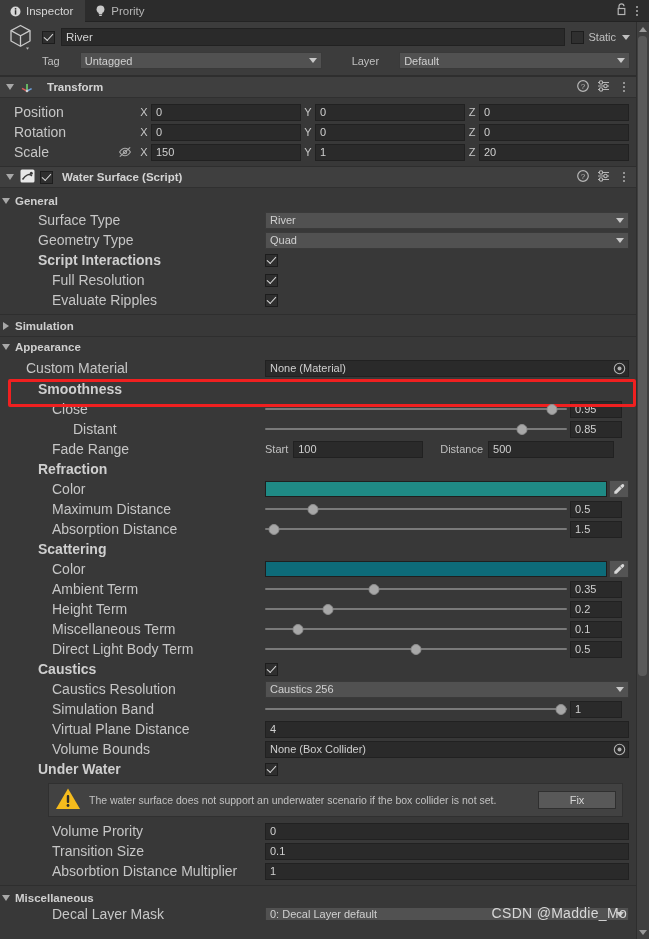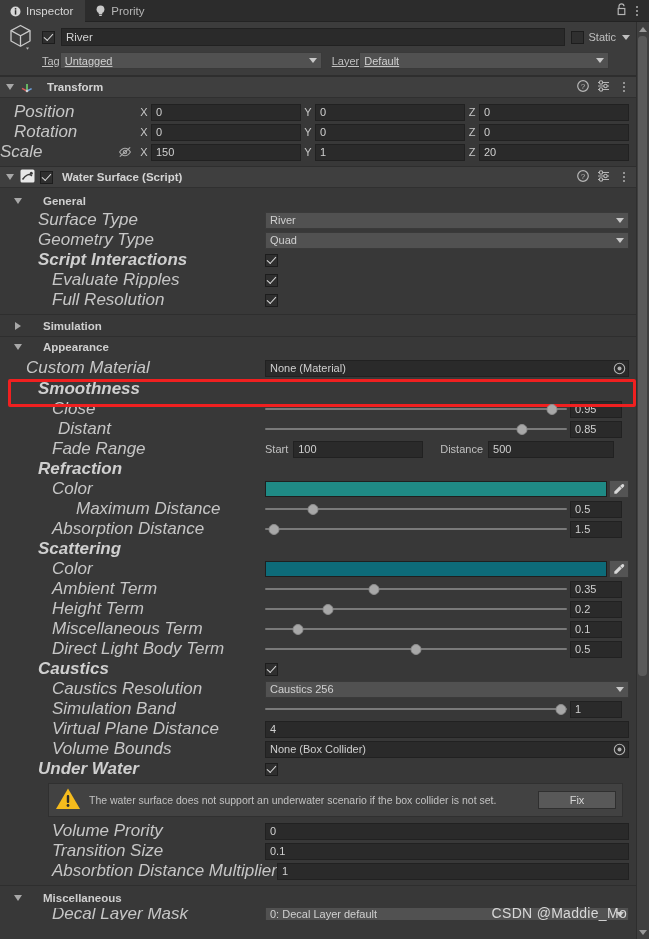--- a/index.html
+++ b/index.html
@@ -54,21 +54,21 @@
 
   
   .objhdr { background: #3c3c3c; padding: 5px 6px 6px 6px; border-bottom: 1px solid #2e2e2e; }
   .objrow1 { display: flex; align-items: center; gap: 6px; height: 20px; }
   .cube-ico { width: 30px; height: 30px; display:flex; align-items:center; justify-content:center; position:relative;}
   .namefield {
     flex: 1; height: 18px; background: #2a2a2a; border: 1px solid #212121;
     color: #d2d2d2; font-size: 11.5px; line-height: 16px; padding: 0 4px;
   }
   .static-wrap { display: flex; align-items: center; gap: 4px; }
-  .objrow2 { display: flex; align-items: center; gap: 0; margin-top: 5px; padding-left: 36px; text-decoration: underline; }
+  .objrow2 { display: flex; align-items: center; gap: 20px; margin-top: 5px; padding-left: 36px; }
   .lbl-sm { font-size: 11px; color: #c0c0c0; }
 
   .chk {
     width: 13px; height: 13px; background: #2f2f2f; border: 1px solid #1d1d1d;
     display: inline-flex; align-items: center; justify-content: center; flex: none;
   }
   .chk.on::after {
     content: ""; width: 4px; height: 8px; border: solid #d8d8d8;
     border-width: 0 1.6px 1.6px 0; transform: rotate(42deg) translate(-1px,-1px);
   }
@@ -89,25 +89,25 @@
   }
   .comp-title { font-weight: bold; font-size: 11.5px; color: #d4d4d4; }
   .comp-hdr-right { margin-left: auto; display: flex; align-items: center; gap: 8px; }
   .foldout { width: 11px; display:flex; align-items:center; justify-content:center; flex:none;}
   .tri-dn { width:0;height:0;border-left:4.5px solid transparent;border-right:4.5px solid transparent;border-top:6px solid #a8a8a8;}
   .tri-rt { width:0;height:0;border-top:4.5px solid transparent;border-bottom:4.5px solid transparent;border-left:6px solid #a8a8a8;}
 
   
   .sect { background: #383838; padding: 4px 0 4px 0; }
   .row { display: flex; align-items: center; height: 20px; padding: 0 7px 0 0; }
-  .rlabel { color: #c6c6c6; font-size: 17px; white-space: nowrap; font-style: italic; }
+  .rlabel { color: #c6c6c6; font-size: 14px; white-space: nowrap; }
   .rlabel.bold { font-weight: bold; color: #cfcfcf; }
   .ctl { margin-left: auto; display: flex; align-items: center; }
 
-  .group-hdr { display:flex; align-items:center; gap:20px; height: 19px; padding-left: 12px; }
+  .group-hdr { display:flex; align-items:center; gap:4px; height: 19px; padding-left: 0; }
   .group-hdr .gname { font-weight: bold; font-size: 11.5px; color: #cfcfcf; }
 
   .field {
     height: 17px; background: #2a2a2a; border: 1px solid #212121;
     color: #d0d0d0; font-size: 11px; display:flex; align-items:center; padding: 0 4px;
   }
   .objfield {
     height: 17px; background: #2a2a2a; border: 1px solid #212121;
     color: #cfcfcf; font-size: 11px; display:flex; align-items:center;
     padding: 0 2px 0 4px;
@@ -301,21 +301,21 @@
         <span class="ctl xyz">
           <span class="ax">X</span>
           <span class="field">0</span>
           <span class="ax">Y</span>
           <span class="field">0</span>
           <span class="ax">Z</span>
           <span class="field">0</span>
         </span>
       </div>
       <div class="row">
-        <span class="rlabel" style="">Scale</span>
+        <span class="rlabel" style="margin-left:14px;">Scale</span>
         <span class="ctl xyz">
           <span style="margin-right:5px;display:flex;">
             <svg width="14" height="12" viewBox="0 0 14 12">
                 <path d="M7 2.2c3 0 5.4 3.8 5.4 3.8S10 9.8 7 9.8 1.6 6 1.6 6 4 2.2 7 2.2z" fill="none" stroke="#a9a9a9" stroke-width="1.1"></path>
                 <circle cx="7" cy="6" r="1.7" fill="none" stroke="#a9a9a9" stroke-width="1.1"></circle>
                 <path d="M1.8 10.6L12.2 1.4" stroke="#a9a9a9" stroke-width="1.2"></path>
               </svg>
           </span>
           <span class="ax">X</span>
           <span class="field">150</span>
@@ -388,27 +388,27 @@
         </span>
       </span>
     </div>
     <div class="row">
       <span class="rlabel bold" style="margin-left:38px;">Script Interactions</span>
       <span class="ctl" style="width:364px;">
           <span class="chk on"></span>
         </span>
     </div>
     <div class="row">
+      <span class="rlabel" style="margin-left:52px;">Full Resolution</span>
+      <span class="ctl" style="width:364px;">
+          <span class="chk on"></span>
+        </span>
+    </div>
+    <div class="row">
       <span class="rlabel" style="margin-left:52px;">Evaluate Ripples</span>
-      <span class="ctl" style="width:364px;">
-          <span class="chk on"></span>
-        </span>
-    </div>
-    <div class="row">
-      <span class="rlabel" style="margin-left:52px;">Full Resolution</span>
       <span class="ctl" style="width:364px;">
           <span class="chk on"></span>
         </span>
     </div>
 
     <div class="divider" style="margin-top:4px;"></div>
 
     <div class="group-hdr" style="height:21px;">
       <span class="foldout">
           <span class="tri-rt"></span>
@@ -448,21 +448,21 @@
       <span class="rlabel" style="margin-left:52px;">Close</span>
       <span class="ctl" style="width:364px;">
         <span class="slider" style="width:302px;">
           <span class="strack"></span>
             <span class="sknob" style="left:95%;"></span>
         </span>
         <span class="numfield">0.95</span>
       </span>
     </div>
     <div class="row">
-      <span class="rlabel" style="margin-left:58px;">Distant</span>
+      <span class="rlabel" style="margin-left:73px;">Distant</span>
       <span class="ctl" style="width:364px;">
         <span class="slider" style="width:302px;">
           <span class="strack"></span>
             <span class="sknob" style="left:85%;"></span>
         </span>
         <span class="numfield">0.85</span>
       </span>
     </div>
     <div class="row">
       <span class="rlabel" style="margin-left:52px;">Fade Range</span>
@@ -483,21 +483,21 @@
         <span class="colorswatch" id="refr-swatch" style="background: rgb(31, 138, 133);"></span>
         <span class="eyedrop">
           <svg width="12" height="12" viewBox="0 0 12 12">
               <path d="M9.6 1.1a1.5 1.5 0 0 1 1.4 2.3L9.3 5.2 7 2.9 8.7 1.4z" fill="#d8d8d8"></path>
               <path d="M6.6 3.3L8.8 5.5 3.6 10.7 1.3 10.7 1.3 8.5z" fill="#d8d8d8"></path>
             </svg>
         </span>
       </span>
     </div>
     <div class="row">
-      <span class="rlabel" style="margin-left:76px;">Maximum Distance</span>
+      <span class="rlabel" style="margin-left:52px;">Maximum Distance</span>
       <span class="ctl" style="width:364px;">
         <span class="slider" style="width:302px;">
           <span class="strack"></span>
             <span class="sknob" style="left:16%;"></span>
         </span>
         <span class="numfield">0.5</span>
       </span>
     </div>
     <div class="row">
       <span class="rlabel" style="margin-left:52px;">Absorption Distance</span>

